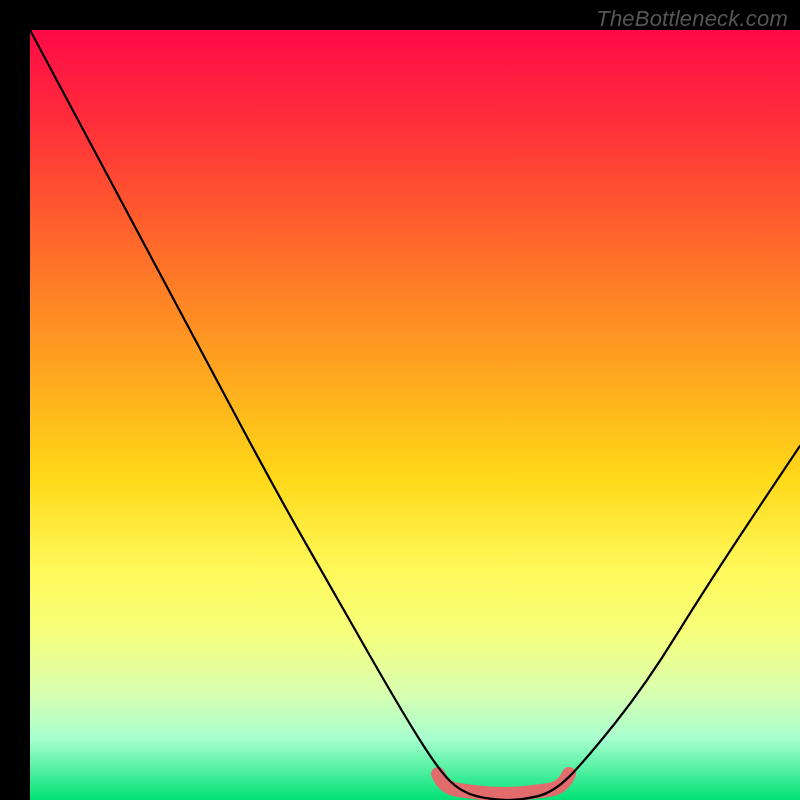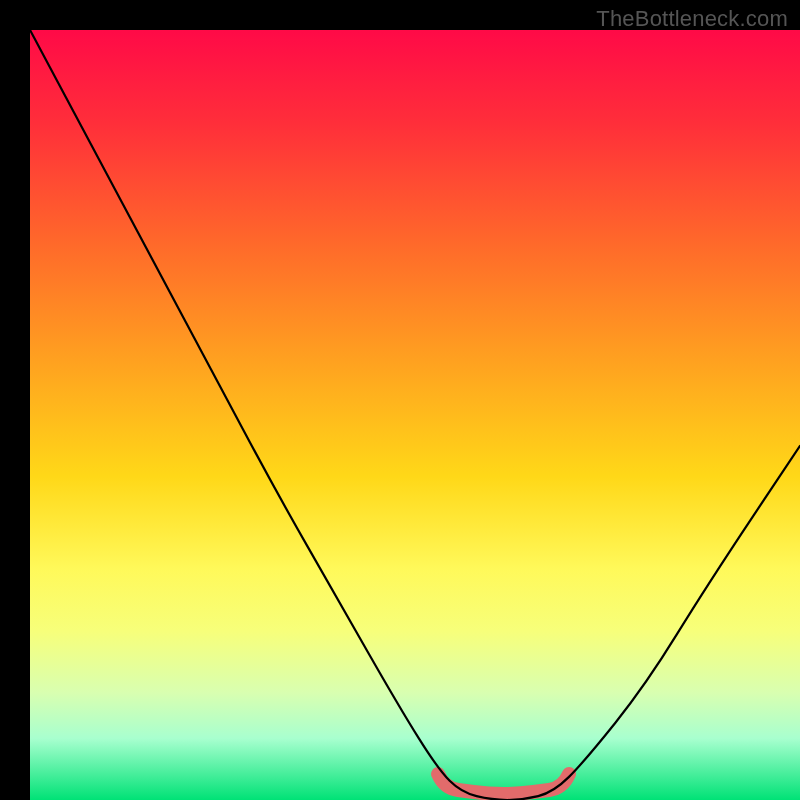--- a/index.html
+++ b/index.html
@@ -13,20 +13,21 @@
   }
   .watermark {
     position: absolute;
     top: 6px;
     right: 12px;
     color: #555;
     font-size: 22px;
     font-weight: 400;
     z-index: 10;
     letter-spacing: 0.2px;
+    font-style: italic;
   }
   .plot-area {
     position: absolute;
     left: 30px;
     top: 30px;
     width: 770px;
     height: 770px;
     background: linear-gradient(to bottom,
       #ff0a47 0%,
       #ff2e3a 12%,

